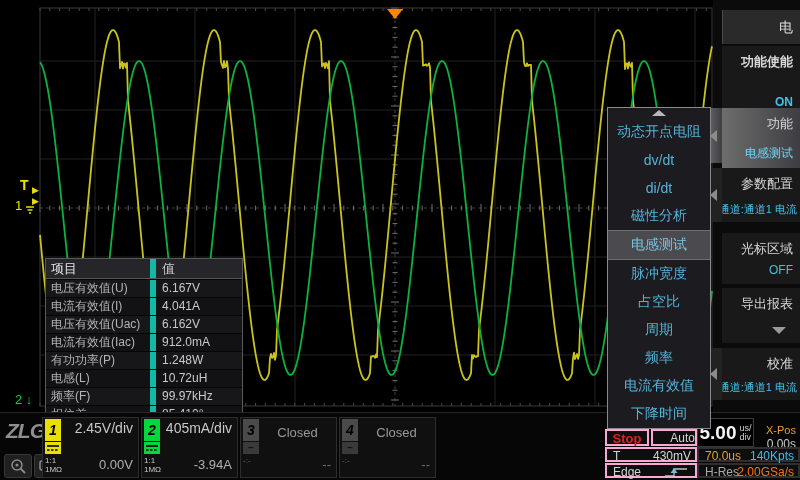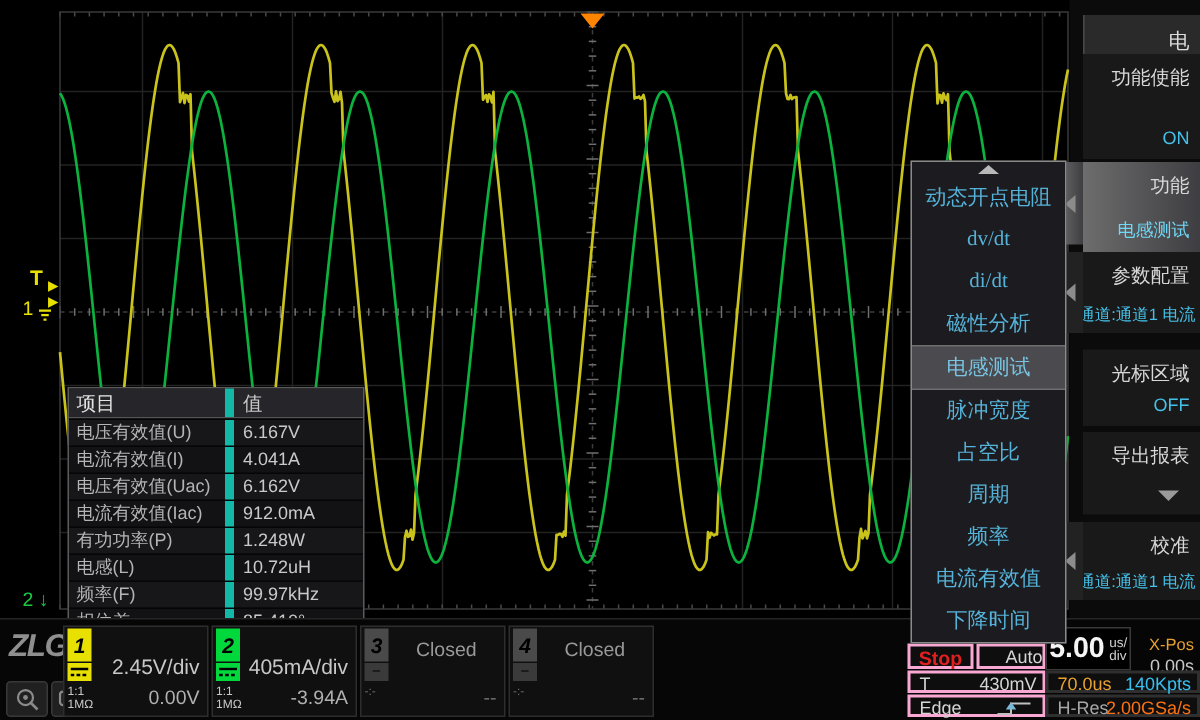--- a/index.html
+++ b/index.html
@@ -29,21 +29,21 @@
     border-bottom:1px solid #555;}
   .meas-row{display:flex;height:17px;line-height:17px;border-top:1px solid #050505;color:#b4b4b4;}
   .meas-row:nth-child(even){background:#17171a;}
   .meas-row:nth-child(odd){background:#121215;}
   .mc-label{width:110px;padding-left:5px;border-right:6px solid #14b8a6;box-sizing:border-box;
     overflow:hidden;white-space:nowrap;}
   .mc-value{flex:1;padding-left:6px;color:#c9c9c9;white-space:nowrap;}
 
   
   .menu{position:absolute;left:607px;top:107px;width:104px;height:322px;background:#1c1c20;
-    border:1px solid #8a8a8a;box-sizing:border-box;display:flex;flex-direction:column;z-index:30;font-family:Liberation Serif, serif;}
+    border:1px solid #8a8a8a;box-sizing:border-box;display:flex;flex-direction:column;z-index:30;}
   .menu-scroll{height:10px;display:flex;align-items:center;justify-content:center;}
   .menu-scroll .tri-up{width:0;height:0;border-left:7px solid transparent;border-right:7px solid transparent;
     border-bottom:6px solid #b8b8b8;}
   .menu-item{flex:1;display:flex;align-items:center;justify-content:center;color:#55b2d8;font-size:14px;
     white-space:nowrap;}
   .menu-item.selected{background:#4b4b4f;border-top:1px solid #6e6e6e;border-bottom:1px solid #6e6e6e;
     color:#79c4e2;}
 
   
   .sidebar{position:absolute;left:713px;top:0;width:87px;height:480px;background:#0b0b0b;}
@@ -69,21 +69,21 @@
   .icon-btn{position:absolute;width:26px;height:22px;background:#202020;border:1px solid #383838;
     border-radius:3px;display:flex;align-items:center;justify-content:center;}
 
   .ch-block{position:absolute;top:4px;width:97px;height:61px;background:#101010;border:1px solid #2d2d2d;
     box-sizing:border-box;}
   .ch-badge{position:absolute;left:2px;top:1px;width:16px;height:22px;color:#000;font-size:14px;
     font-weight:bold;font-style:italic;text-align:center;line-height:22px;}
   .ch-coup{position:absolute;left:2px;top:24px;width:16px;height:12px;display:flex;flex-direction:column;
     align-items:center;justify-content:center;color:#000;font-size:10px;line-height:10px;font-weight:bold;}
   .ch-probe{position:absolute;left:2px;top:38px;color:#c8c8c8;font-size:8px;line-height:9px;white-space:pre;}
-  .ch-scale{position:absolute;right:5px;top:18px;color:#c8c8c8;font-size:14px;}
+  .ch-scale{position:absolute;right:5px;top:2px;color:#c8c8c8;font-size:14px;}
   .ch-offset{position:absolute;right:5px;bottom:5px;color:#b0b0b0;font-size:13px;}
   .ch-closed{position:absolute;left:22px;right:4px;top:7px;text-align:center;color:#999;font-size:13px;}
   .dim{color:#6f6f6f;}
 
   .tbox{position:absolute;background:#0e0e0e;border:2px solid #f9a8d4;box-sizing:border-box;
     font-size:12px;color:#d4d4d4;}
   .stop-txt{color:#e02020;font-weight:bold;font-size:13px;}
 
   .tb-main{position:absolute;left:697px;top:5px;width:57px;height:29px;background:#000;
     border:1px solid #3a3a3a;box-sizing:border-box;display:flex;align-items:center;justify-content:center;}
@@ -431,21 +431,21 @@
     <div class="menu-item">占空比</div>
     <div class="menu-item">周期</div>
     <div class="menu-item">频率</div>
     <div class="menu-item">电流有效值</div>
     <div class="menu-item">下降时间</div>
   </div>
 
   <div class="sidebar">
     <div class="sb-box sb-title" style="top:10px;height:34px;padding-left:45px;">电源</div>
 
-    <div class="sb-box" style="top:36px;height:70px;">
+    <div class="sb-box" style="top:46px;height:70px;font-weight:bold;">
       <span class="sb-label">功能使能</span>
       <span class="sb-value">ON</span>
     </div>
 
     <div class="sb-box sb-sel" style="top:108px;height:61px;">
       <span class="sb-label">功能</span>
       <span class="sb-value" style="color:#6fd8f8;">电感测试</span>
     </div>
     <div class="arrow-cell sb-sel" style="left:-8px;top:108px;height:55px;">
         <div class="tri-left"></div>

